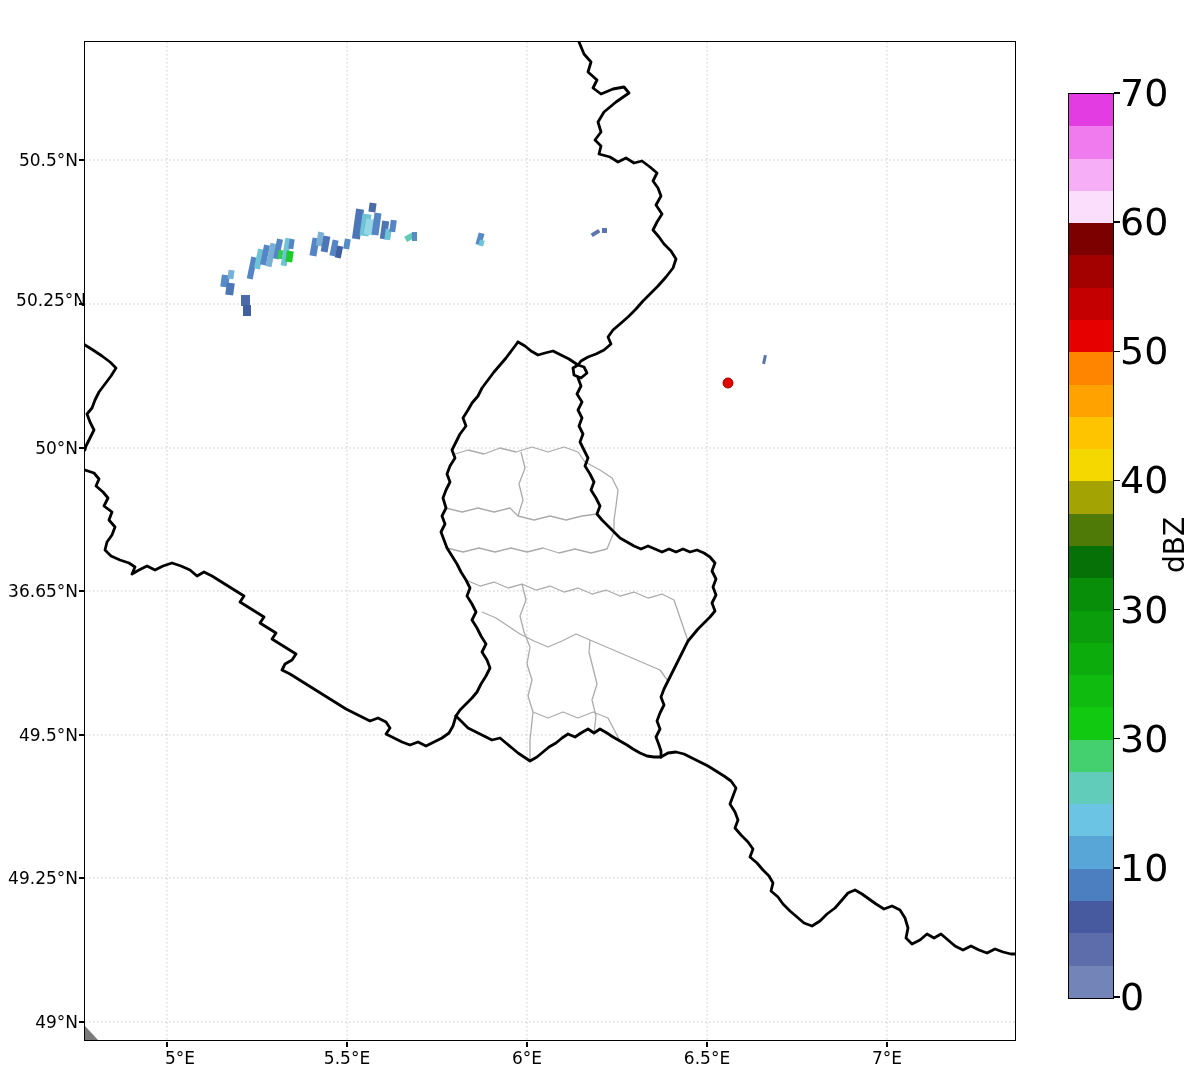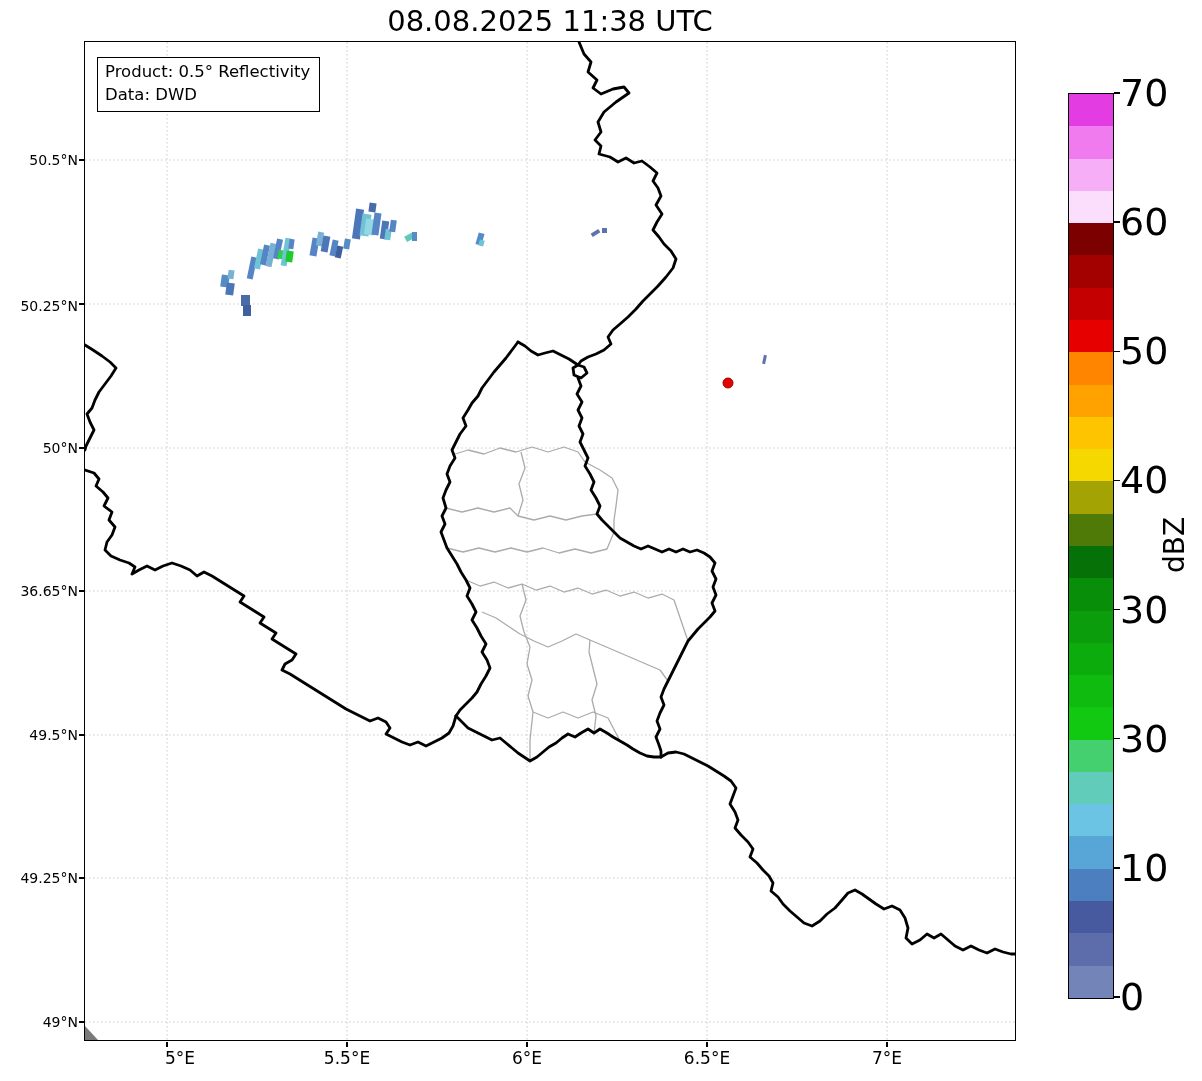--- a/index.html
+++ b/index.html
@@ -6,34 +6,33 @@
   .canvas{position:relative;width:1202px;height:1081px;background:#fff;
           font-family:"DejaVu Sans","Liberation Sans",sans-serif;color:#000;overflow:hidden;}
   .title{position:absolute;left:85px;top:4px;width:930px;text-align:center;
          font-size:29px;letter-spacing:0px;}
   .plot-spine{position:absolute;left:84px;top:41px;width:930px;height:998px;
               border:1.6px solid #000;box-sizing:content-box;background:#fff;}
   .map-svg{position:absolute;left:85px;top:42px;}
   .info-box{position:absolute;left:97px;top:57px;background:#fff;border:1.4px solid #000;
             padding:2px 9px 4px 7px;font-size:16.5px;line-height:1.42;z-index:5;}
   .xlab{position:absolute;width:120px;text-align:center;font-size:17px;top:1048px;}
-  .ylab{position:absolute;width:78px;text-align:right;font-size:14px;left:0;height:22px;line-height:22px;}
+  .ylab{position:absolute;width:78px;text-align:right;font-size:17px;left:0;height:22px;line-height:22px;}
   .tick{position:absolute;background:#000;}
   .cbar{position:absolute;left:1068px;top:93px;width:44px;height:904px;
         border:1.4px solid #000;display:flex;flex-direction:column;}
   .cbar-seg{flex:1 1 auto;}
   .cbar-lab{position:absolute;left:1120px;font-size:38px;height:34px;line-height:34px;}
   .cbar-title{position:absolute;left:1174px;top:545px;font-size:28px;
               transform:translate(-50%,-50%) rotate(-90deg);white-space:nowrap;}
 </style>
 </head>
 <body>
 
 <div class="canvas">
-  <div class="title">08.08.2025 11:38 UTC</div>
 
   <div class="plot-spine"></div>
 
   <svg class="map-svg" width="930" height="998" viewBox="85 42 930 998">
       <line x1="167" y1="42" x2="167" y2="1040" stroke="#c9c9c9" stroke-width="1" stroke-dasharray="1.5 2.5"></line>
       <line x1="347" y1="42" x2="347" y2="1040" stroke="#c9c9c9" stroke-width="1" stroke-dasharray="1.5 2.5"></line>
       <line x1="527" y1="42" x2="527" y2="1040" stroke="#c9c9c9" stroke-width="1" stroke-dasharray="1.5 2.5"></line>
       <line x1="707" y1="42" x2="707" y2="1040" stroke="#c9c9c9" stroke-width="1" stroke-dasharray="1.5 2.5"></line>
       <line x1="887" y1="42" x2="887" y2="1040" stroke="#c9c9c9" stroke-width="1" stroke-dasharray="1.5 2.5"></line>
       <line x1="85" y1="160" x2="1015" y2="160" stroke="#c9c9c9" stroke-width="1" stroke-dasharray="1.5 2.5"></line>
@@ -94,24 +93,20 @@
       <rect x="412" y="232" width="5" height="9" fill="#568cc6" transform="rotate(0 414.5 236.5)"></rect>
       <rect x="477" y="233" width="6" height="12" fill="#568cc6" transform="rotate(16 480 239)"></rect>
       <rect x="479" y="240" width="5" height="6" fill="#6fc3d6" transform="rotate(16 481.5 243)"></rect>
       <rect x="591" y="231" width="9" height="4" fill="#5b74ad" transform="rotate(-32 595.5 233)"></rect>
       <rect x="602" y="228" width="5" height="5" fill="#5b74ad" transform="rotate(0 604.5 230.5)"></rect>
       <rect x="763" y="355" width="3" height="9" fill="#5b74ad" transform="rotate(12 764.5 359.5)"></rect>
       <circle cx="728" cy="383" r="5" fill="#e10600" stroke="#9b0000" stroke-width="1"></circle>
       <polygon points="85,1026 98,1040 85,1040" fill="#7a7a7a"></polygon>
     </svg>
 
-  <div class="info-box">
-    <div>Product: 0.5° Reflectivity</div>
-    <div>Data: DWD</div>
-  </div>
 
   <div class="cbar">
       <div class="cbar-seg" style="background: rgb(227, 60, 227);"></div>
       <div class="cbar-seg" style="background: rgb(239, 123, 239);"></div>
       <div class="cbar-seg" style="background: rgb(246, 174, 246);"></div>
       <div class="cbar-seg" style="background: rgb(251, 222, 251);"></div>
       <div class="cbar-seg" style="background: rgb(125, 0, 0);"></div>
       <div class="cbar-seg" style="background: rgb(163, 0, 0);"></div>
       <div class="cbar-seg" style="background: rgb(196, 0, 0);"></div>
       <div class="cbar-seg" style="background: rgb(230, 0, 0);"></div>
@@ -143,21 +138,21 @@
     <div class="xlab" style="left: 287px;">5.5°E</div>
     <div class="tick" style="left: 526.25px; top: 1042px; width: 1.5px; height: 5px;"></div>
     <div class="xlab" style="left: 467px;">6°E</div>
     <div class="tick" style="left: 706.25px; top: 1042px; width: 1.5px; height: 5px;"></div>
     <div class="xlab" style="left: 647px;">6.5°E</div>
     <div class="tick" style="left: 886.25px; top: 1042px; width: 1.5px; height: 5px;"></div>
     <div class="xlab" style="left: 827px;">7°E</div>
     <div class="tick" style="left: 79px; top: 159.25px; width: 5px; height: 1.5px;"></div>
     <div class="ylab" style="top: 149px;">50.5°N</div>
     <div class="tick" style="left: 79px; top: 303.25px; width: 5px; height: 1.5px;"></div>
-    <div class="ylab" style="top: 295px;">50.25°N</div>
+    <div class="ylab" style="top: 289px; margin-left: 8px;">50.25°N</div>
     <div class="tick" style="left: 79px; top: 447.25px; width: 5px; height: 1.5px;"></div>
     <div class="ylab" style="top: 437px;">50°N</div>
     <div class="tick" style="left: 79px; top: 590.25px; width: 5px; height: 1.5px;"></div>
     <div class="ylab" style="top: 580px;">36.65°N</div>
     <div class="tick" style="left: 79px; top: 734.25px; width: 5px; height: 1.5px;"></div>
     <div class="ylab" style="top: 724px;">49.5°N</div>
     <div class="tick" style="left: 79px; top: 877.25px; width: 5px; height: 1.5px;"></div>
     <div class="ylab" style="top: 867px;">49.25°N</div>
     <div class="tick" style="left: 79px; top: 1021.25px; width: 5px; height: 1.5px;"></div>
     <div class="ylab" style="top: 1011px;">49°N</div>

